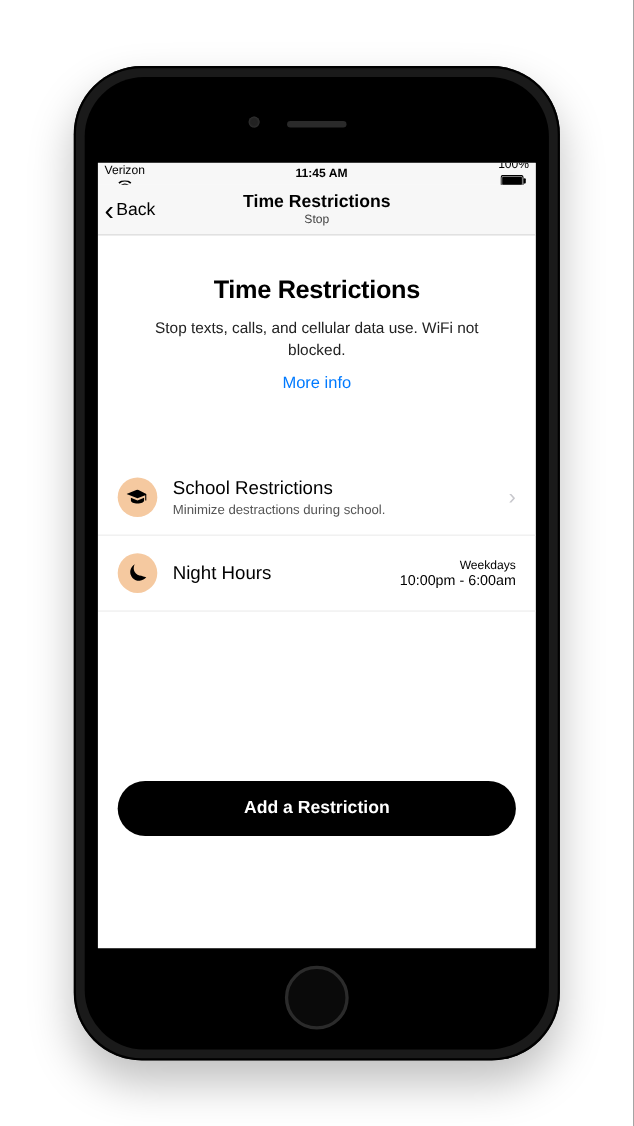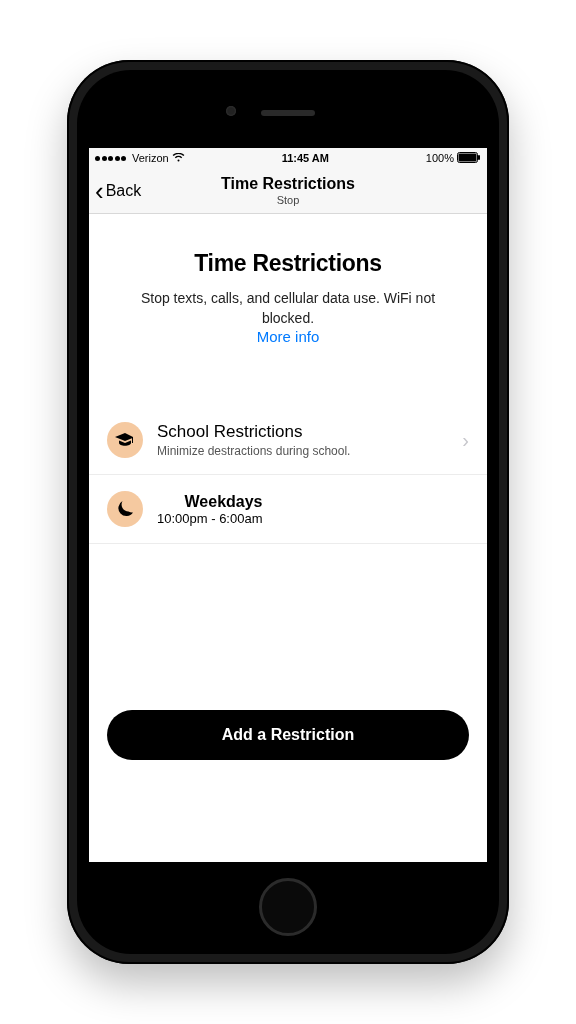--- a/index.html
+++ b/index.html
@@ -74,21 +74,21 @@
     .status-bar {
       height: 20px;
       background: #f7f7f7;
       display: flex;
       align-items: center;
       justify-content: space-between;
       padding: 0 6px;
       font-size: 11px;
       color: #000;
     }
-    .status-left, .status-right { display: flex; align-items: center; gap: 3px; }
+    .status-left, .status-right { display: flex; align-items: center; gap: 3px; flex-direction: column; }
     .dots { display: flex; gap: 1.5px; align-items: center; margin-right: 3px;}
     .dot { width: 5px; height: 5px; border-radius: 50%; background: #000; }
     .status-center { font-weight: 600; font-size: 11px; }
     
     .nav-bar {
       background: #f7f7f7;
       border-bottom: 1px solid #d8d8d8;
       height: 46px;
       display: flex;
       align-items: center;
@@ -108,41 +108,41 @@
     }
     .back-chevron { font-size: 26px; line-height: 1; margin-right: 2px; font-weight: 300;}
     .nav-title-block { text-align: center; line-height: 1.2;}
     .nav-title { font-size: 16px; font-weight: 700; }
     .nav-sub { font-size: 11px; color: #444; }
     
     .content { flex: 1; background: #fff; display: flex; flex-direction: column; }
     .hero { text-align: center; padding: 36px 28px 20px; }
     .hero h1 { font-size: 23px; font-weight: 800; margin-bottom: 12px; letter-spacing: -0.3px;}
     .hero p { font-size: 14px; color: #222; line-height: 1.4; text-align: center; }
-    .more-link { color: #007aff; font-size: 15px; display: inline-block; cursor: pointer;}
+    .more-link { margin-top: 12px; color: #007aff; font-size: 15px; display: inline-block; cursor: pointer;}
     .spacer { height: 40px; }
     .row {
       display: flex;
       align-items: center;
       padding: 16px 18px;
       border-bottom: 1px solid #ececec;
       gap: 14px;
       position: relative;
     }
     .row:first-of-type { border-top: 1px solid #ececec; }
     .icon-circ {
       width: 36px; height: 36px; border-radius: 50%;
       background: #f5c9a0;
       display: flex; align-items: center; justify-content: center; flex-shrink: 0;
     }
     .row-body { flex: 1; }
     .row-title { font-size: 17px; font-weight: 400; }
     .row-sub { font-size: 12px; color: #555; margin-top: 2px;}
     .row-right { text-align: right; font-size: 13px; }
-    .row-right .r1 { font-weight: 700; font-size: 16px;}
+    .row-right .r1 { font-weight: 400; font-size: 11px;}
     .chevron-right { color: #c7c7cc; font-size: 20px; margin-left: 4px;}
     .footer-area { margin-top: auto; padding: 0 18px 102px; }
     .primary-btn {
       width: 100%;
       background: #000;
       color: #fff;
       border: none;
       border-radius: 30px;
       padding: 16px 0;
       font-size: 16px;
@@ -221,20 +221,23 @@
           </div>
           <span class="chevron-right">›</span>
         </div>
 
         <div class="row">
           <div class="icon-circ">
             <svg width="18" height="18" viewBox="0 0 18 18">
                 <path d="M12.5 11.5A7 7 0 016.5 1 8 8 0 1017 12.5a7 7 0 01-4.5-1z" fill="#000"></path>
               </svg>
           </div>
+          <div class="row-body">
+            <div class="row-title">Night Hours</div>
+          </div>
           <div class="row-right">
             <div class="r1">Weekdays</div>
             <div>10:00pm - 6:00am</div>
           </div>
         </div>
 
         <div class="footer-area">
           <button class="primary-btn">Add a Restriction</button>
         </div>
       </div>

